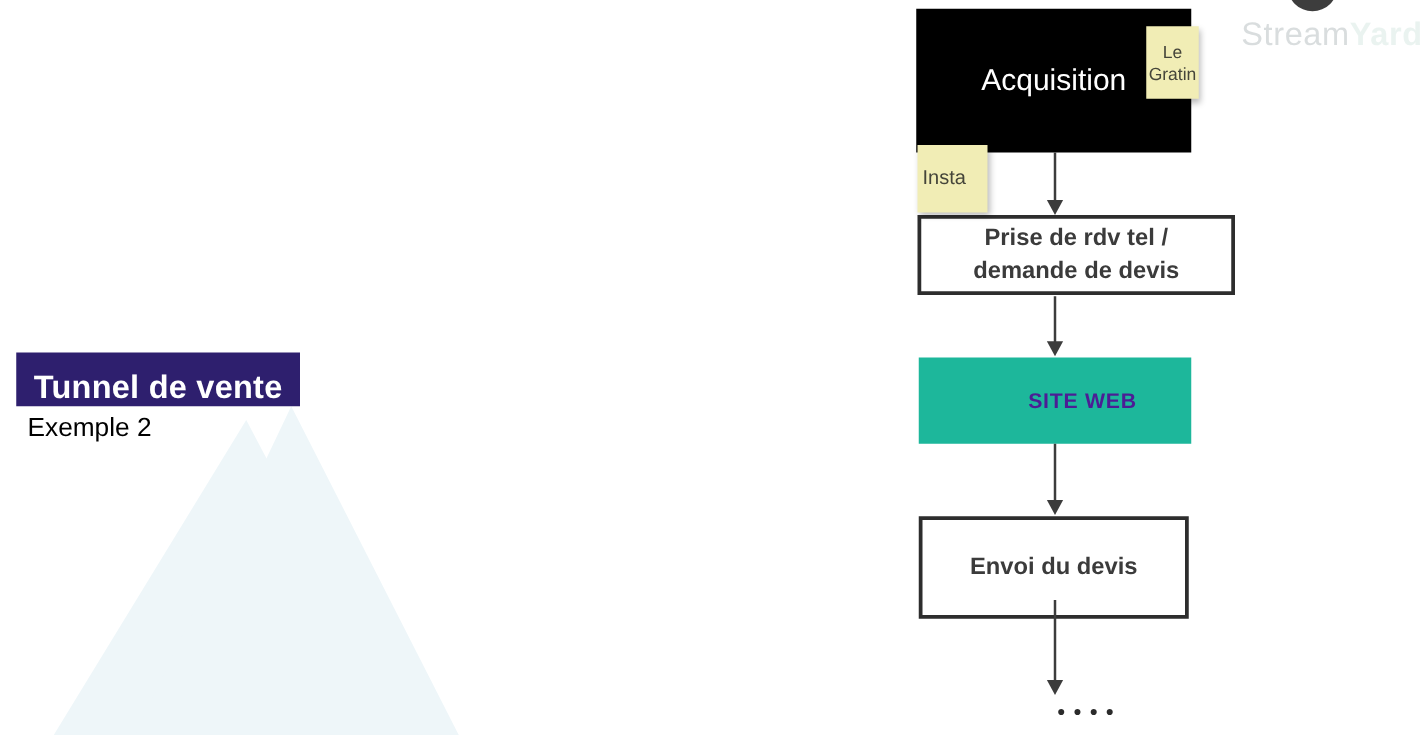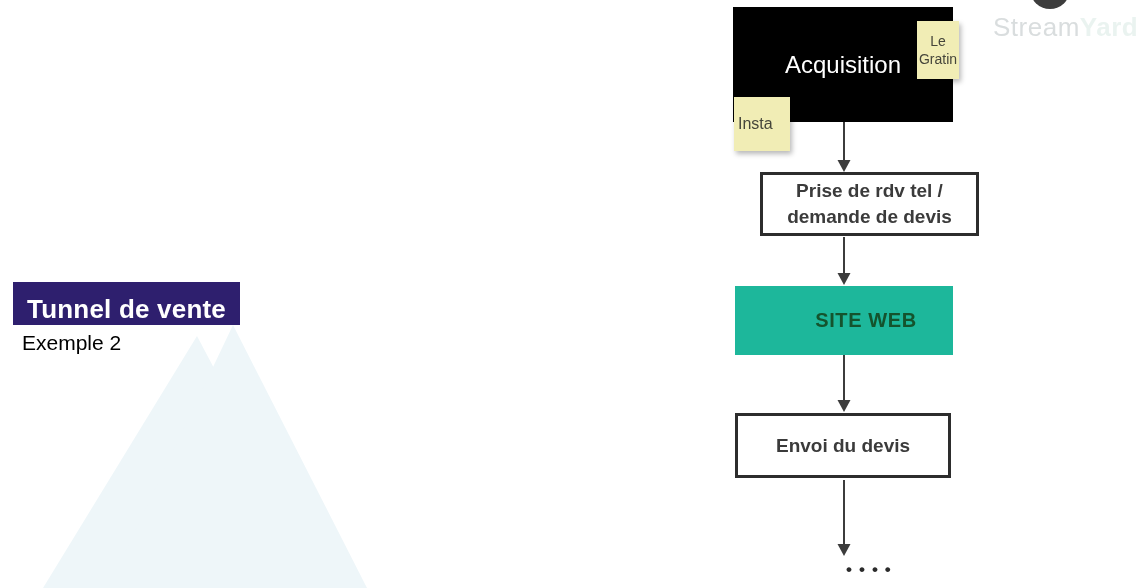--- a/index.html
+++ b/index.html
@@ -58,40 +58,40 @@
     text-align:center;
   }
   .node-black{
     left:733px;top:7px;width:220px;height:115px;
     background:var(--node-black);
   }
   .node-black .lbl{color:#ffffff;font-weight:normal;font-size:24px;}
   .node-outline{
     background:#ffffff;border:3px solid #2d2d2d;
   }
-  .node-rdv{left:760px;top:172px;width:219px;height:64px;}
+  .node-rdv{left:734px;top:172px;width:254px;height:64px;}
   .node-rdv .lbl{color:var(--ink);font-weight:bold;font-size:19px;line-height:1.35;}
   .node-teal{
     left:735px;top:286px;width:218px;height:69px;
     background:var(--accent-teal);
   }
-  .node-teal .lbl{color:#14532d;font-weight:bold;font-size:20px;letter-spacing:.6px;margin-left:44px;}
-  .node-envoi{left:735px;top:413px;width:216px;height:65px;}
+  .node-teal .lbl{color:#4c1d95;font-weight:bold;font-size:17px;letter-spacing:.6px;margin-left:44px;}
+  .node-envoi{left:735px;top:413px;width:216px;height:82px;}
   .node-envoi .lbl{color:var(--ink);font-weight:bold;font-size:19px;}
 
   
   .sticky{
     position:absolute;z-index:4;
     background:var(--sticky-yellow);
     box-shadow:2px 3px 5px rgba(0,0,0,.28);
     color:#45453a;font-size:14px;line-height:1.3;
     display:flex;align-items:center;justify-content:center;text-align:center;
   }
   .sticky-gratin{left:917px;top:21px;width:42px;height:58px;padding:2px;}
-  .sticky-insta{left:734px;top:97px;width:56px;height:54px;justify-content:flex-start;padding-left:4px;font-size:16px;}
+  .sticky-insta{left:734px;top:116px;width:56px;height:54px;justify-content:flex-start;padding-left:4px;font-size:16px;}
 
   
   .arrow{position:absolute;z-index:1;overflow:visible;}
 
   
   .dots{
     position:absolute;left:846px;top:560px;z-index:1;
     color:#2b2b2b;font-size:17px;letter-spacing:7px;font-weight:bold;
   }
 </style>

